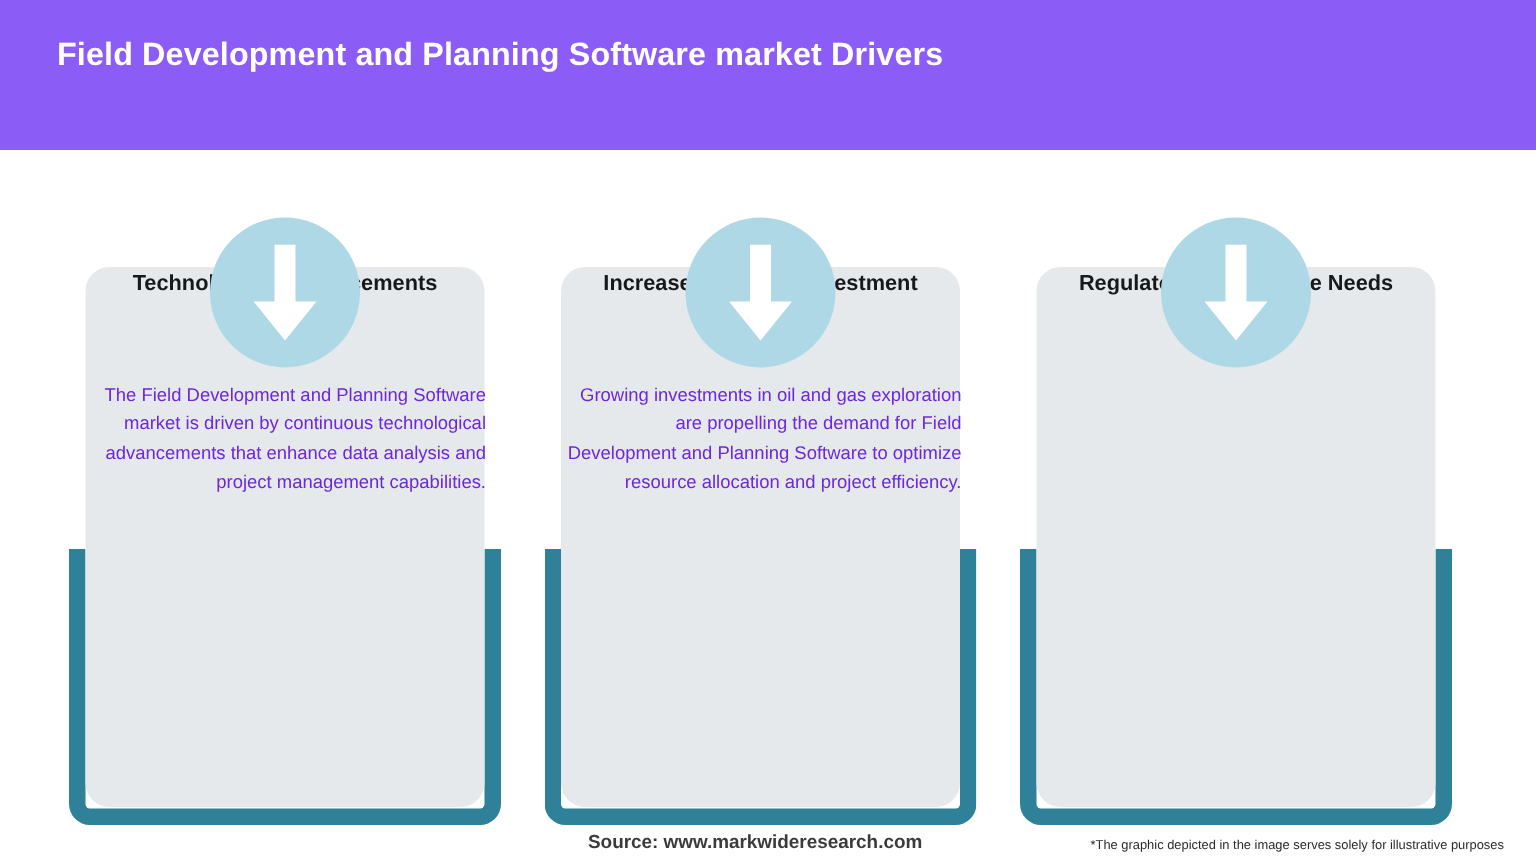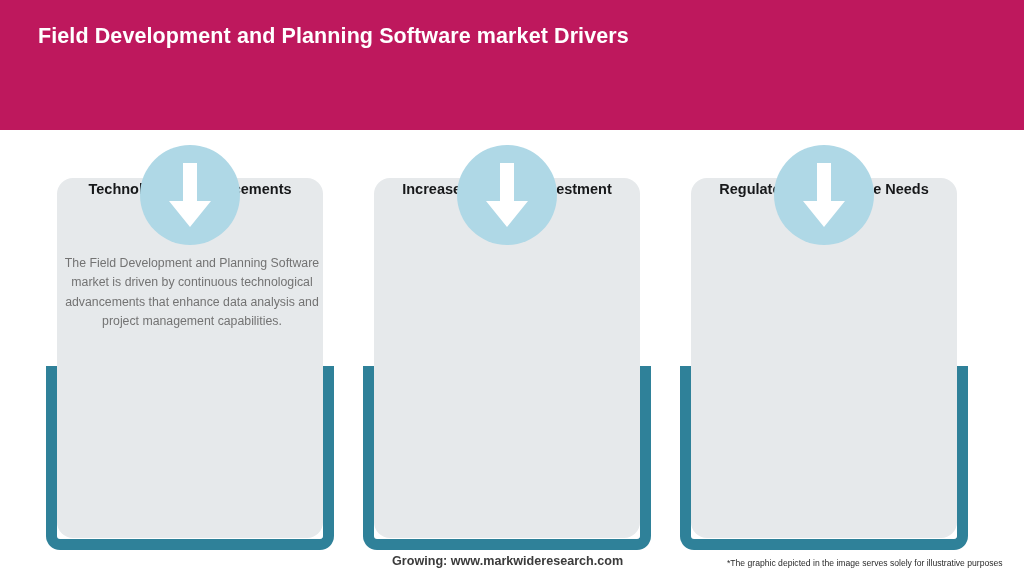--- a/index.html
+++ b/index.html
@@ -14,22 +14,22 @@
     overflow: hidden;
     position: relative;
   }
 
   
   .header-band {
     position: absolute;
     left: 0;
     top: 0;
     width: 1024px;
-    height: 130px;
-    background: #be185d;
+    height: 100px;
+    background: #8b5cf6;
     box-sizing: border-box;
   }
   .header-title {
     position: absolute;
     left: 38px;
     top: 24px;
     font-size: 21.5px;
     font-weight: bold;
     color: #ffffff;
     letter-spacing: 0.1px;
@@ -125,23 +125,23 @@
     color: #17181A;
     line-height: 22px;
   }
 
   .card-body {
     position: absolute;
     left: 20px;
     right: 16px;
     top: 154px;
     font-size: 12.3px;
-    color: #737373;
+    color: #6d28d9;
     line-height: 19.3px;
-    text-align: center;
+    text-align: right;
   }
 
   
   .icon-circle {
     position: absolute;
     left: 100px;
     top: 45px;
     width: 100px;
     height: 100px;
     background: #AFD8E6;
@@ -199,29 +199,30 @@
 
   <div class="card-wrap c2">
     <div class="bracket"></div>
     <div class="panel"></div>
     <div class="icon-circle">
       <svg viewBox="0 0 48 66">
         <polygon points="17,0 31,0 31,38 45,38 24,64 3,38 17,38" fill="#FFFFFF"></polygon>
       </svg>
     </div>
     <div class="card-title">Increased Industry Investment</div>
+    <div class="card-body">Growing investments in oil and gas exploration are propelling the demand for Field Development and Planning Software to optimize resource allocation and project efficiency.</div>
   </div>
 
   <div class="card-wrap c3">
     <div class="bracket"></div>
     <div class="panel"></div>
     <div class="icon-circle">
       <svg viewBox="0 0 48 66">
         <polygon points="17,0 31,0 31,38 45,38 24,64 3,38 17,38" fill="#FFFFFF"></polygon>
       </svg>
     </div>
     <div class="card-title">Regulatory Compliance Needs</div>
   </div>
 
 </div>
 
-<div class="footer-source">Growing: www.markwideresearch.com</div>
+<div class="footer-source">Source: www.markwideresearch.com</div>
 <div class="footer-note">*The graphic depicted in the image serves solely for illustrative purposes</div>
 
 </body></html>

